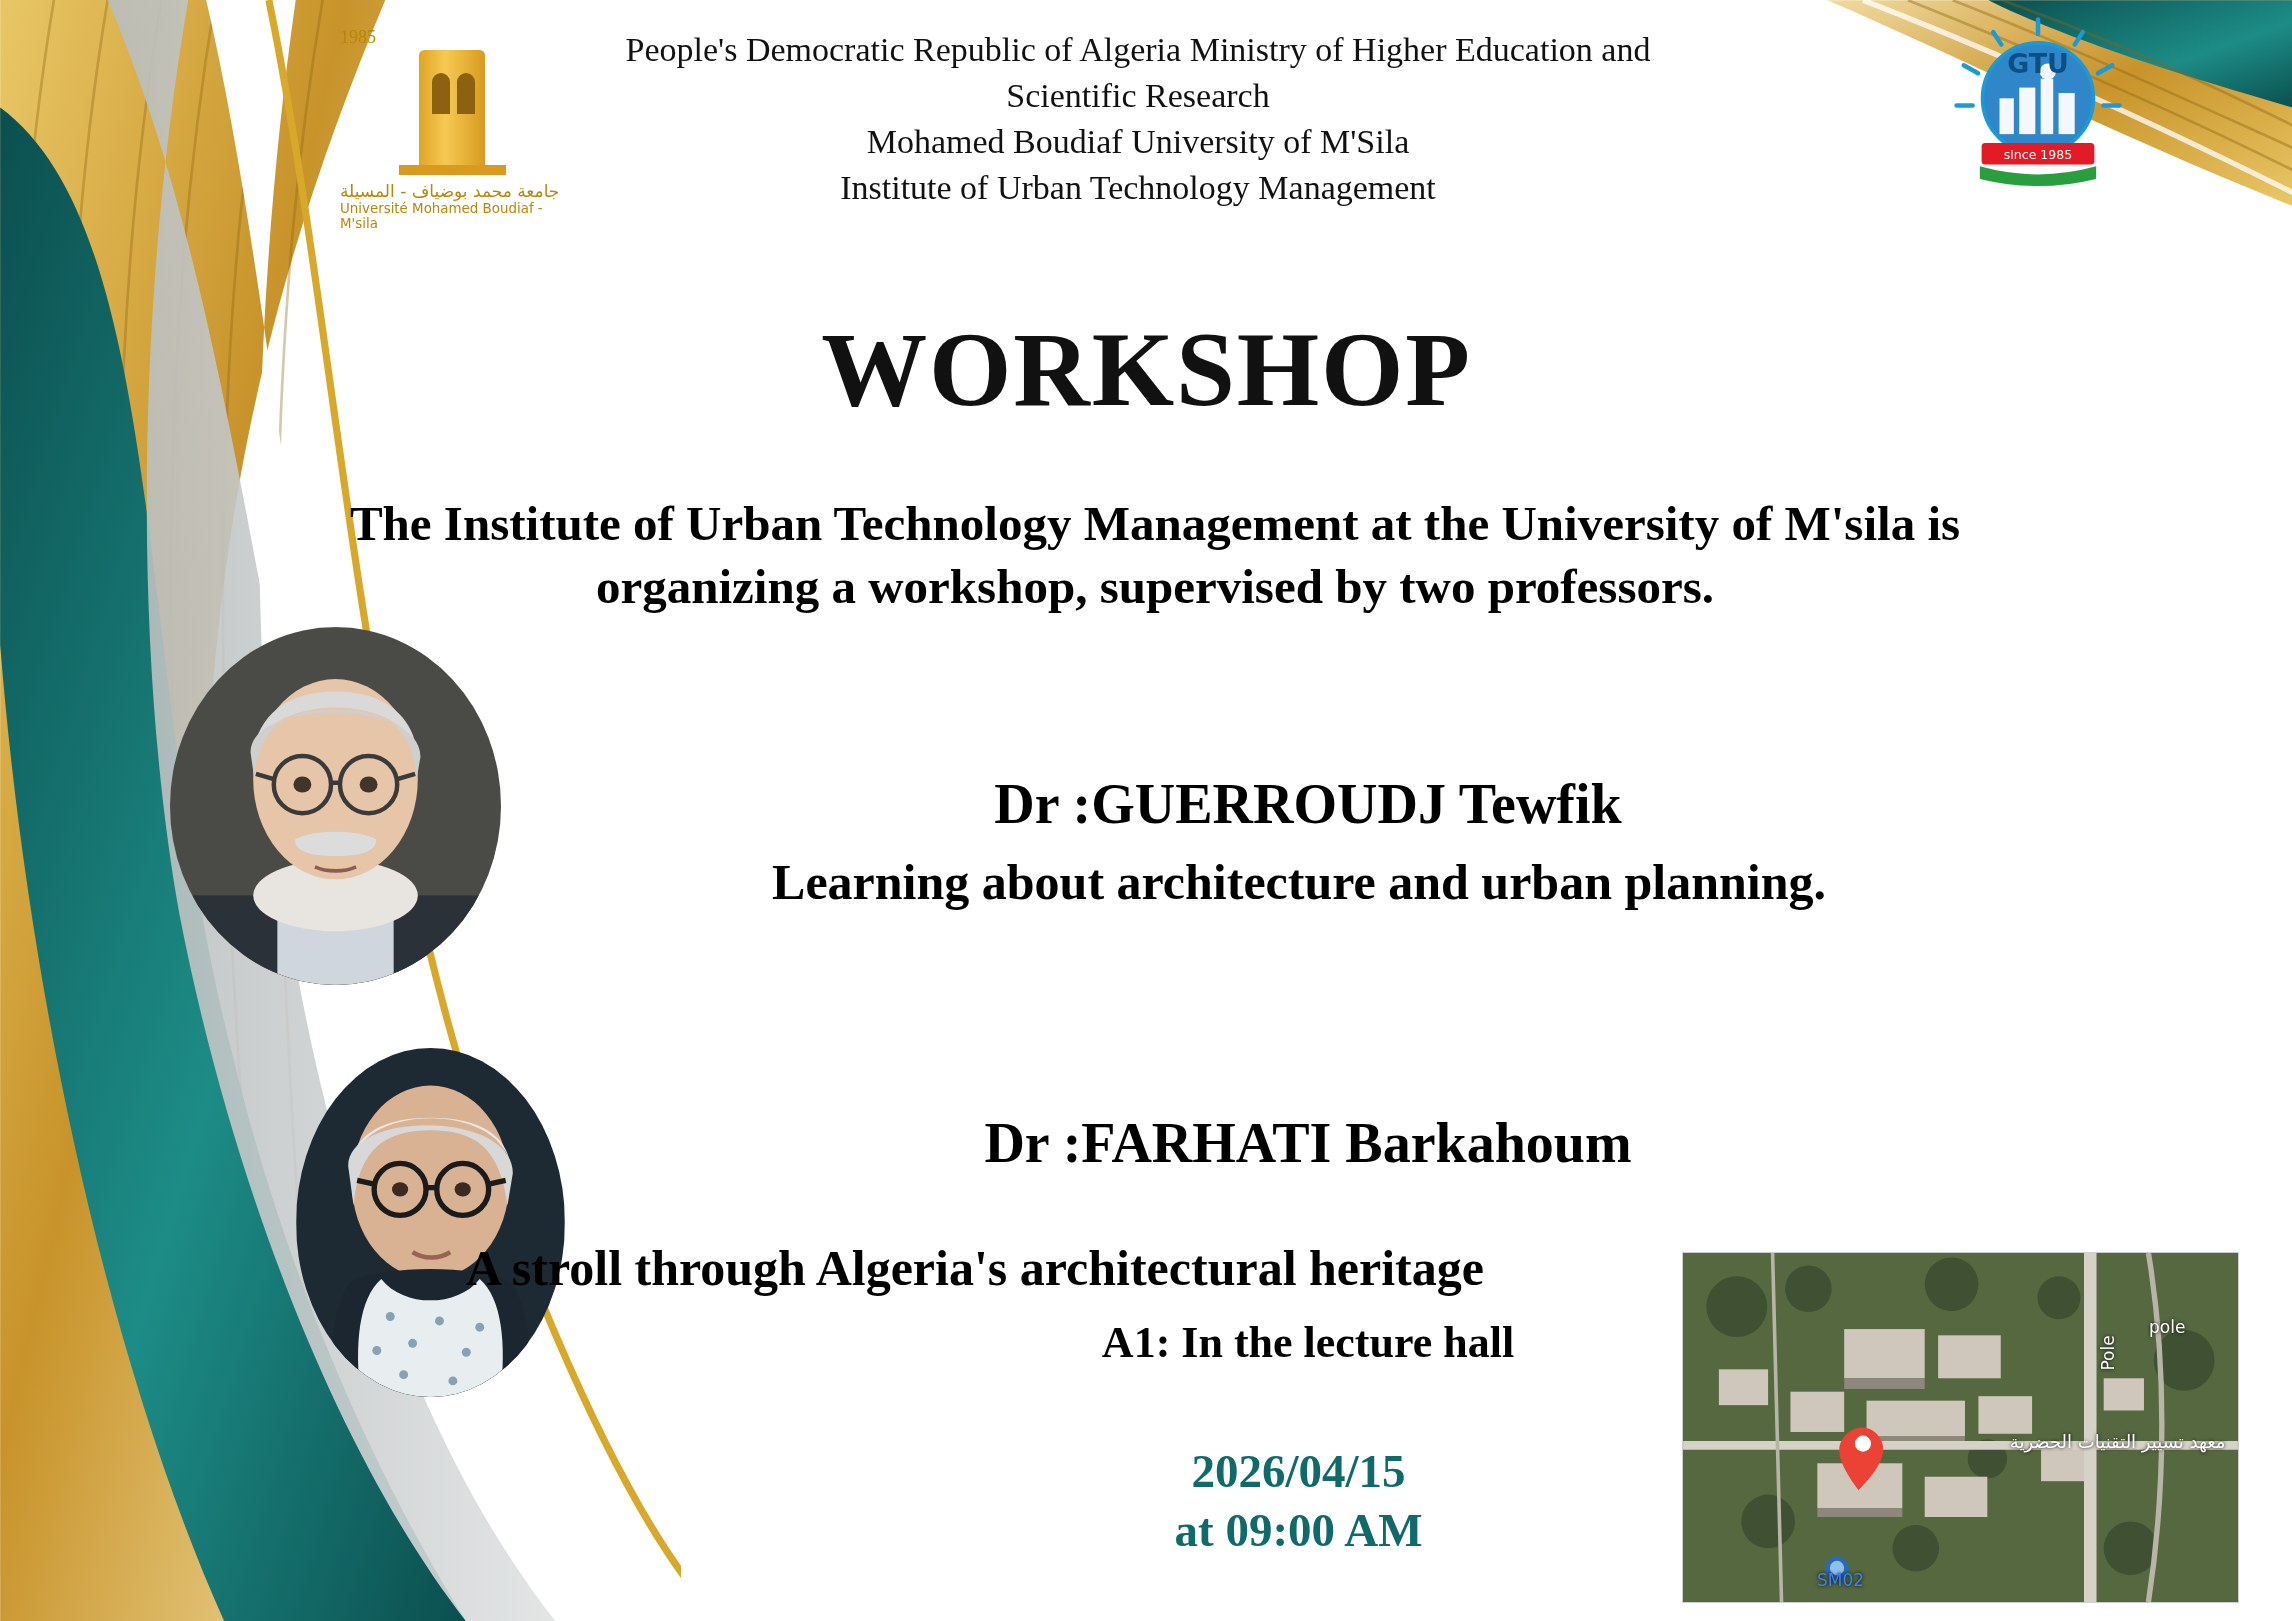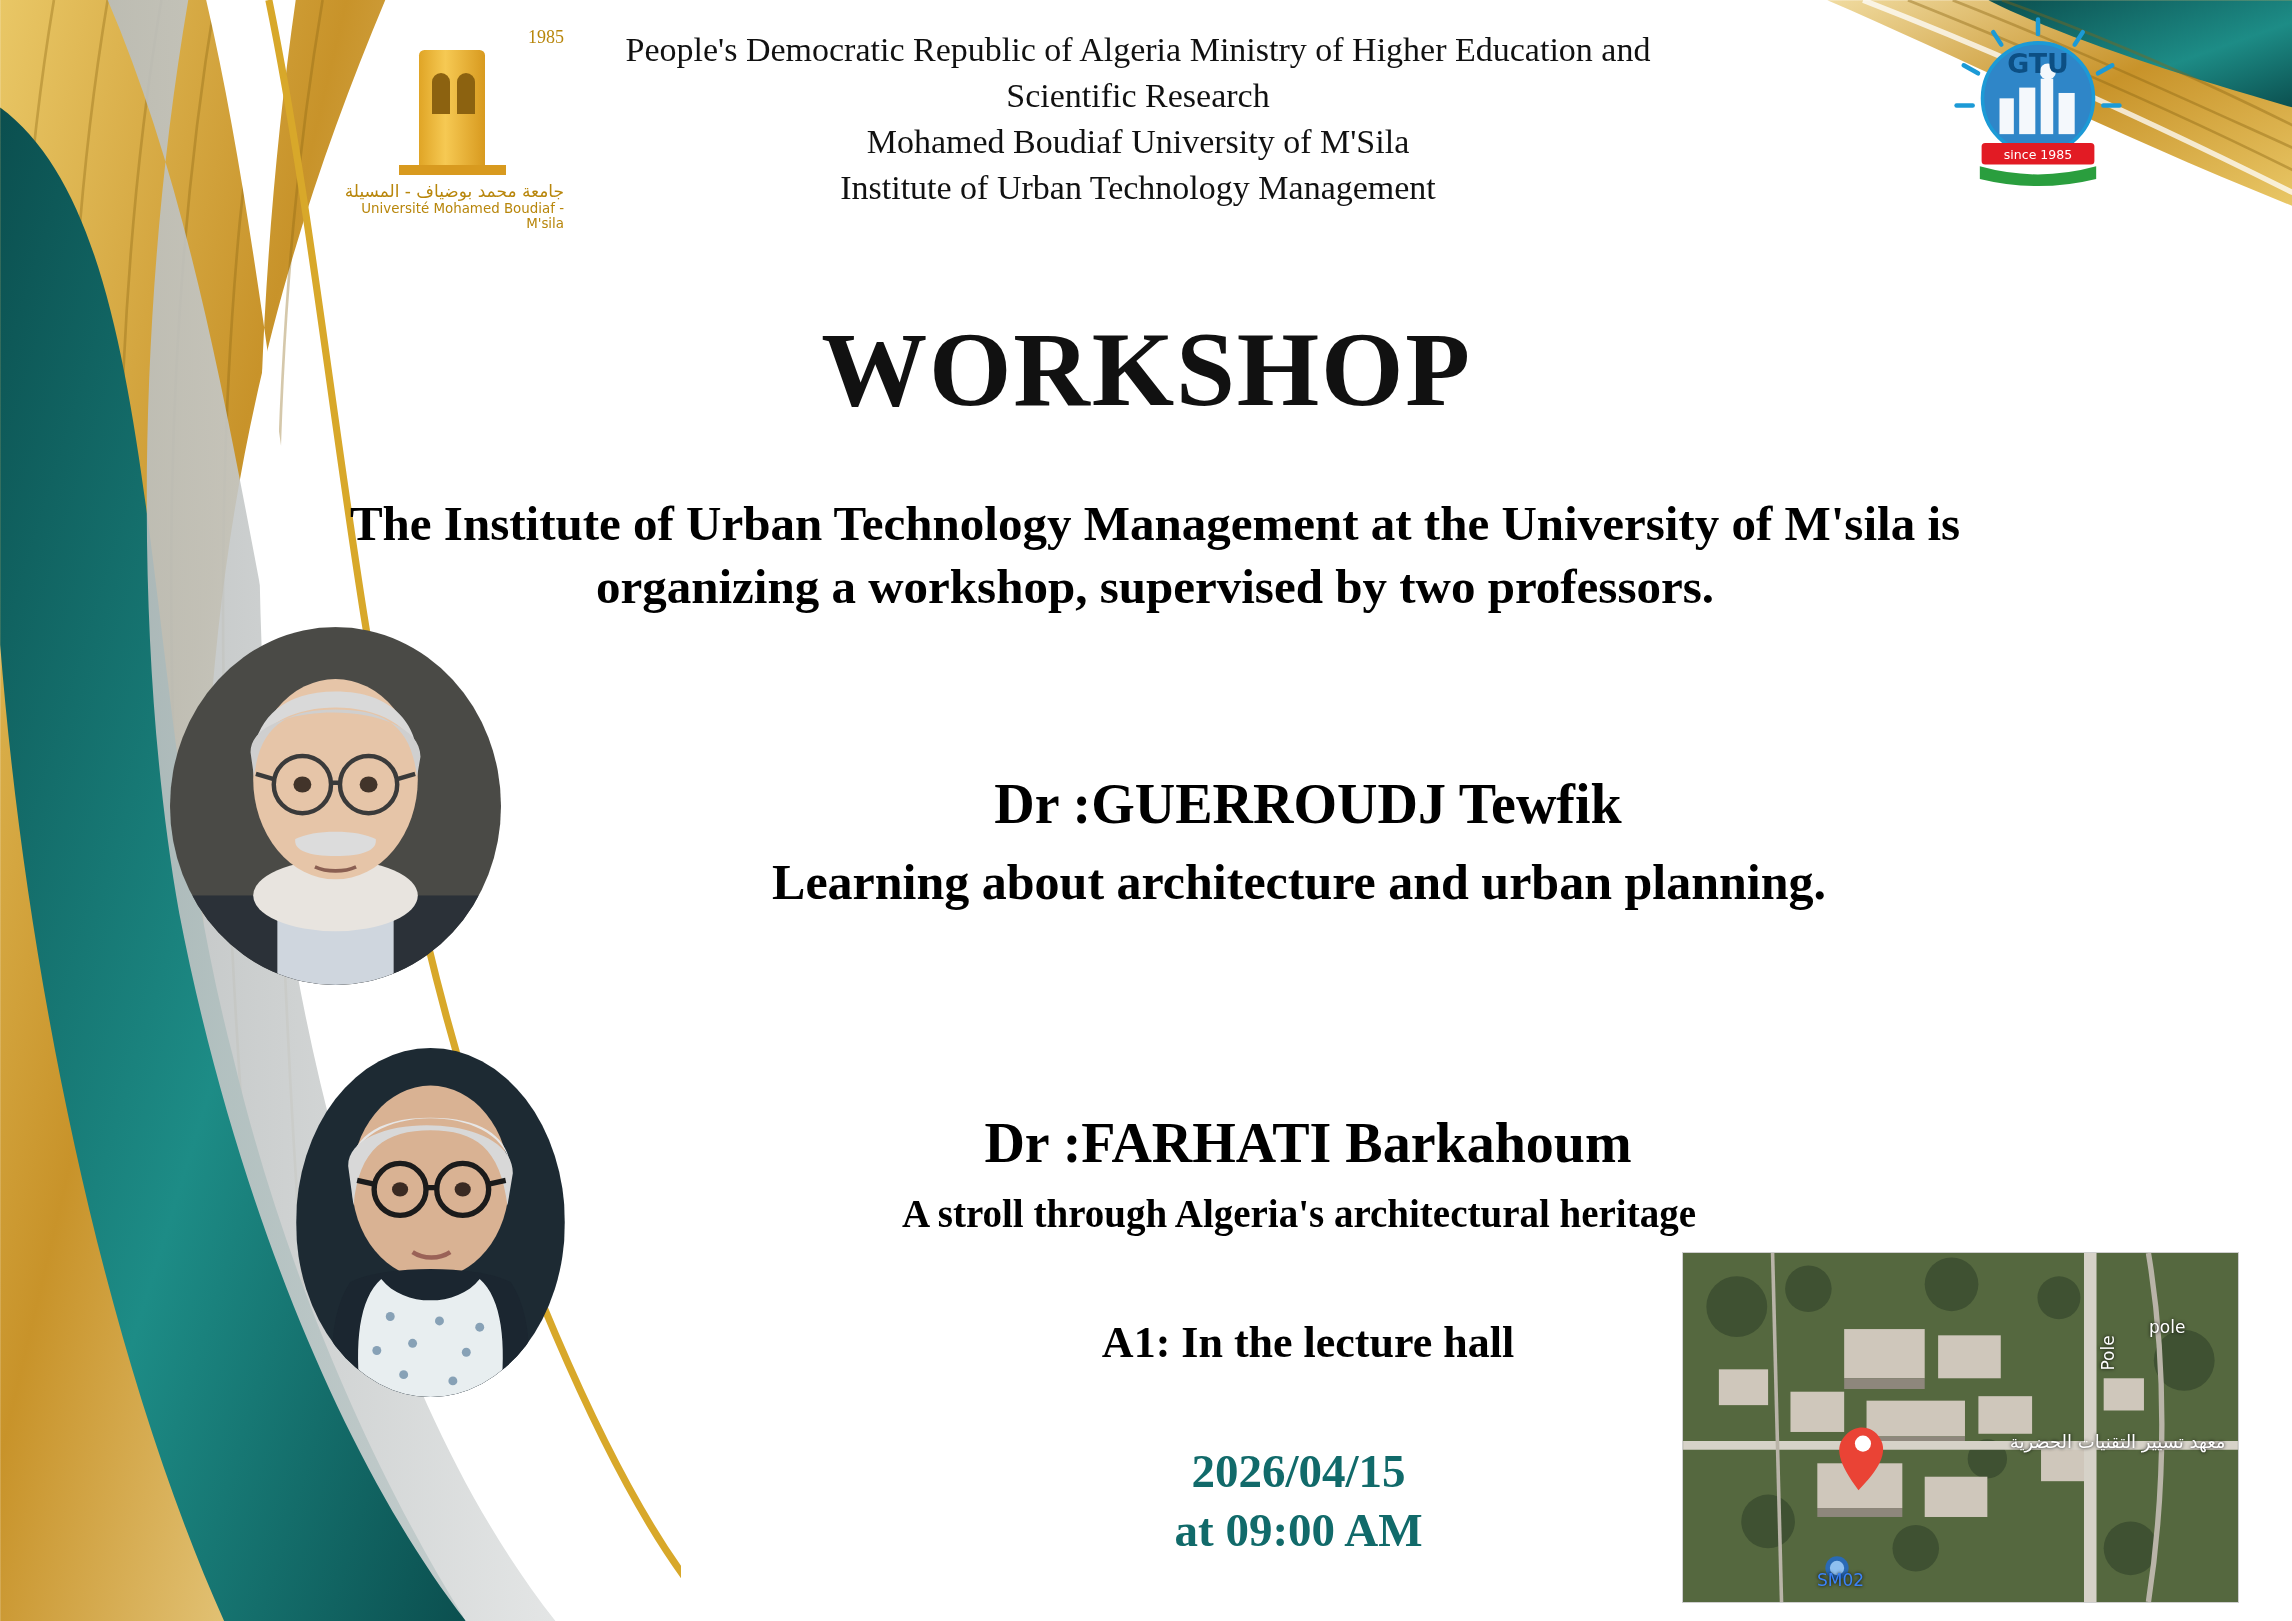--- a/index.html
+++ b/index.html
@@ -37,21 +37,21 @@
   }
   .header-block div { white-space: pre-wrap; text-align: center; }
 
   
   .univ-logo {
     position: absolute;
     left: 340px;
     top: 27px;
     width: 224px;
     height: 215px;
-    text-align: right;
+    text-align: left;
   }
   .univ-logo .year {
     font-size: 18px;
     color: #b8860b;
     font-family: "Liberation Serif", serif;
     margin-bottom: 1.8px;
   }
   .univ-logo .tower {
     width: 66px;
     height: 115px;
@@ -158,25 +158,24 @@
     top: 1111px;
     left: 502px;
     width: 1612px;
     text-align: center;
     font-size: 56px;
     font-weight: bold;
     color: #000;
   }
   .speaker2-topic {
     position: absolute;
-    top: 1191px;
+    top: 1239px;
     left: 466px;
     width: 1666px;
-    text-align: center;
-    font-size: 39px;
+    font-size: 50px;
     font-weight: bold;
     color: #000;
   }
   .venue {
     position: absolute;
     top: 1317px;
     left: 502px;
     width: 1612px;
     text-align: center;
     font-size: 44px;

